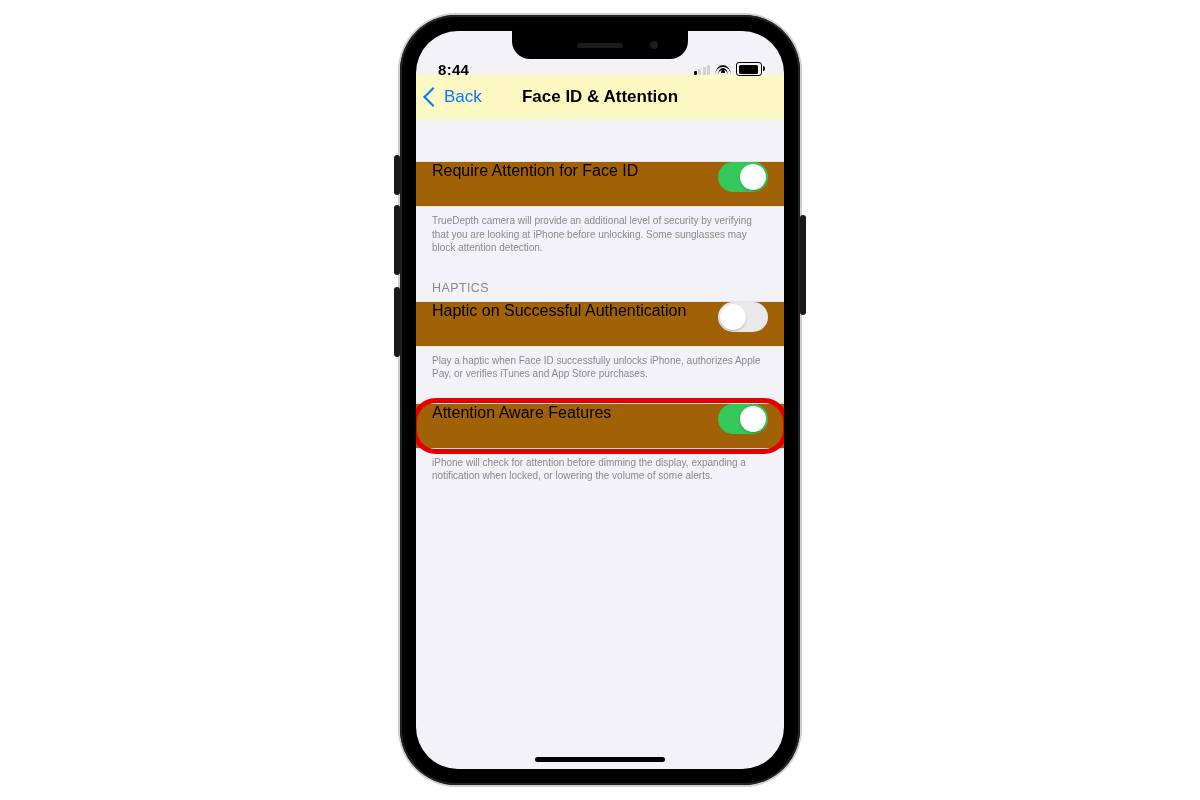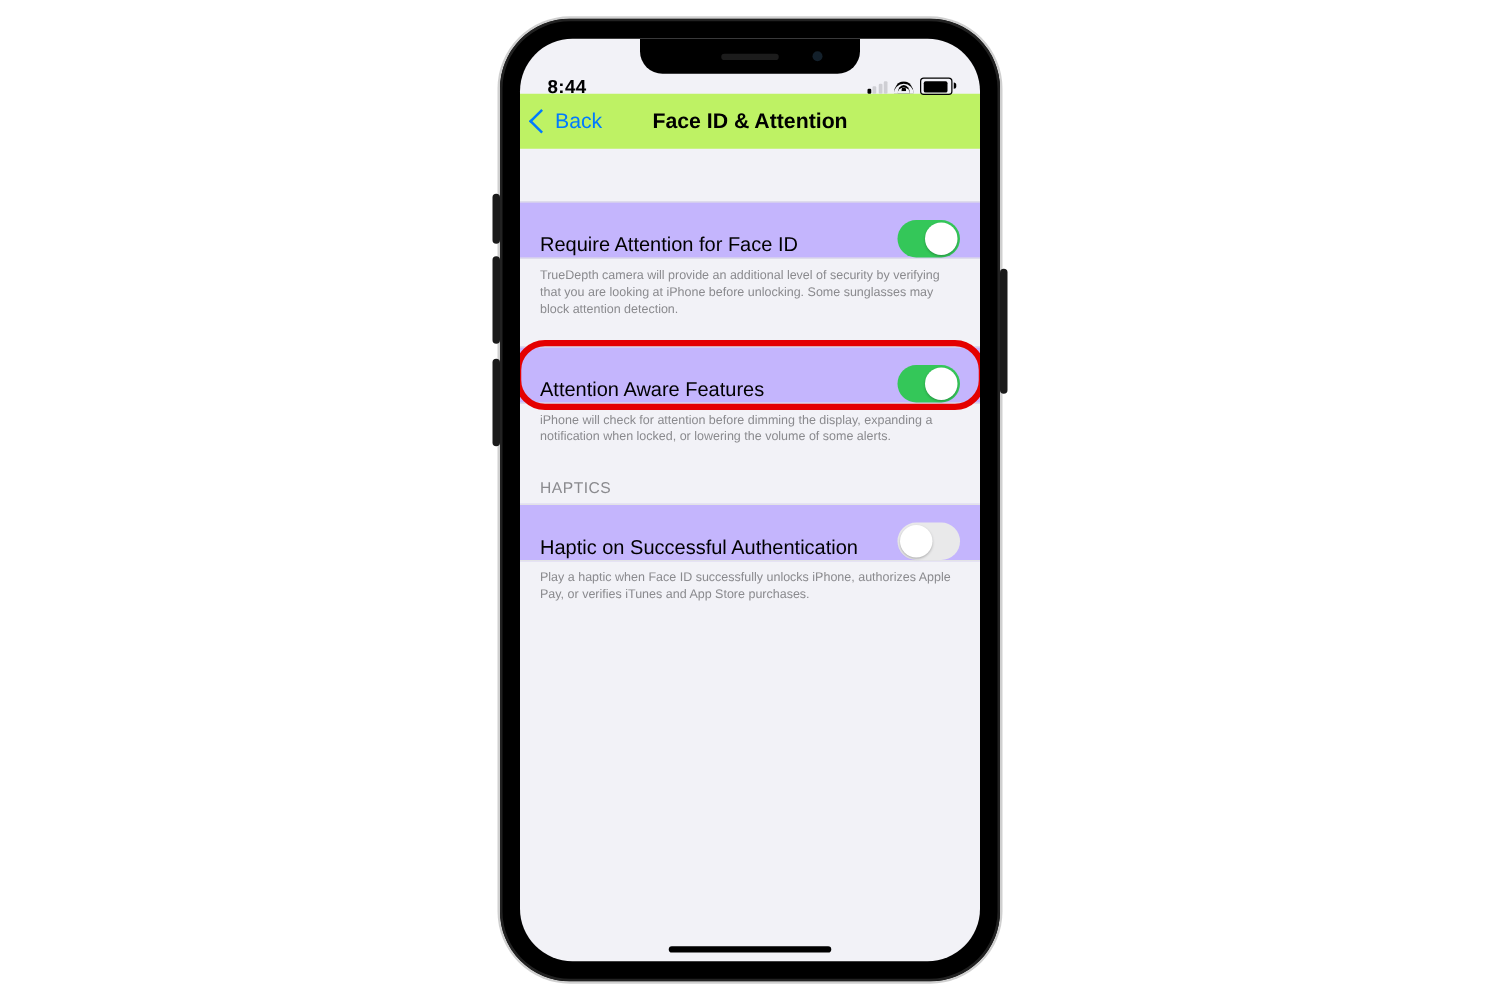--- a/index.html
+++ b/index.html
@@ -34,30 +34,30 @@
   .wifi{position:relative;width:16px;height:12px;}
   .wifi span{position:absolute;left:50%;bottom:0;transform:translateX(-50%);border:2px solid #000;border-bottom:none;border-left:none;border-right:none;border-radius:50% 50% 0 0/100% 100% 0 0;}
   .wifi span:nth-child(1){width:4px;height:2px;border-top-width:3px;border-radius:3px;}
   .wifi span:nth-child(2){width:10px;height:5px;}
   .wifi span:nth-child(3){width:16px;height:8px;}
   .batt{position:relative;width:24px;height:12px;border:1.5px solid #000;border-radius:3px;}
   .batt::after{content:"";position:absolute;right:-4px;top:3px;width:2.5px;height:5px;background:#000;border-radius:0 2px 2px 0;}
   .batt i{position:absolute;left:1.5px;top:1.5px;bottom:1.5px;width:80%;background:#000;border-radius:1.5px;}
 
   
-  .navbar{position:absolute;top:44px;left:0;right:0;height:44px;display:flex;align-items:center;justify-content:center;background:#bef264;}
+  .navbar{position:absolute;top:44px;left:0;right:0;height:44px;display:flex;align-items:center;justify-content:center;background:#fef9c3;}
   .nav-title{font-size:17px;font-weight:700;color:#000;}
   .nav-back{position:absolute;left:10px;top:0;height:44px;display:flex;align-items:center;color:#007aff;font-size:17px;}
   .chev{width:12px;height:12px;border-left:2.5px solid #007aff;border-bottom:2.5px solid #007aff;transform:rotate(45deg);margin-right:4px;}
 
   
   .content{position:absolute;top:88px;left:0;right:0;bottom:0;overflow:hidden;}
   .group{margin-top:32px;}
   .group:first-child{margin-top:42px;}
-  .row{position:relative;background:#c4b5fd;min-height:44px;display:flex;align-items:flex-end;justify-content:space-between;padding:0 16px;border-top:0.5px solid #e3e3e6;border-bottom:0.5px solid #e3e3e6;}
+  .row{position:relative;background:#a16207;min-height:44px;display:flex;align-items:flex-start;justify-content:space-between;padding:0 16px;border-top:0.5px solid #e3e3e6;border-bottom:0.5px solid #e3e3e6;}
   .row-label{font-size:16px;color:#000;}
   .footer{padding:7px 16px 0;font-size:10px;line-height:1.35;color:#8a8a8e;}
   .header{padding:0 16px 6px;font-size:12.5px;color:#8a8a8e;letter-spacing:0.4px;}
 
   
   .toggle{position:relative;width:50px;height:30px;border-radius:15px;background:#e9e9ea;flex:0 0 auto;}
   .toggle.on{background:#34c759;}
   .toggle .knob{position:absolute;top:2px;width:26px;height:26px;border-radius:50%;background:#fff;box-shadow:0 1px 2px rgba(0,0,0,0.25);left:2px;transition:none;}
   .toggle.on .knob{left:22px;}
 
@@ -115,40 +115,40 @@
         <div class="group">
           <div class="row">
             <span class="row-label">Require Attention for Face ID</span>
             <span class="toggle on">
                 <span class="knob"></span>
               </span>
           </div>
           <div class="footer">TrueDepth camera will provide an additional level of security by verifying that you are looking at iPhone before unlocking. Some sunglasses may block attention detection.</div>
         </div>
 
+        <div class="group" style="margin-top:26px;">
+          <div class="header">HAPTICS</div>
+          <div class="row">
+            <span class="row-label">Haptic on Successful Authentication</span>
+            <span class="toggle">
+                <span class="knob"></span>
+              </span>
+          </div>
+          <div class="footer">Play a haptic when Face ID successfully unlocks iPhone, authorizes Apple Pay, or verifies iTunes and App Store purchases.</div>
+        </div>
+
         <div class="group" style="margin-top:22px;">
           <div class="row" style="position:relative;">
             <span class="row-label">Attention Aware Features</span>
             <span class="toggle on">
                 <span class="knob"></span>
               </span>
             <span class="highlight" style="left:-4px;right:-4px;top:-6px;bottom:-6px;"></span>
           </div>
           <div class="footer">iPhone will check for attention before dimming the display, expanding a notification when locked, or lowering the volume of some alerts.</div>
         </div>
 
-        <div class="group" style="margin-top:26px;">
-          <div class="header">HAPTICS</div>
-          <div class="row">
-            <span class="row-label">Haptic on Successful Authentication</span>
-            <span class="toggle">
-                <span class="knob"></span>
-              </span>
-          </div>
-          <div class="footer">Play a haptic when Face ID successfully unlocks iPhone, authorizes Apple Pay, or verifies iTunes and App Store purchases.</div>
-        </div>
-
       </div>
 
       <div class="home-ind"></div>
     </div>
   </div>
 </div>
 
 </body></html>

